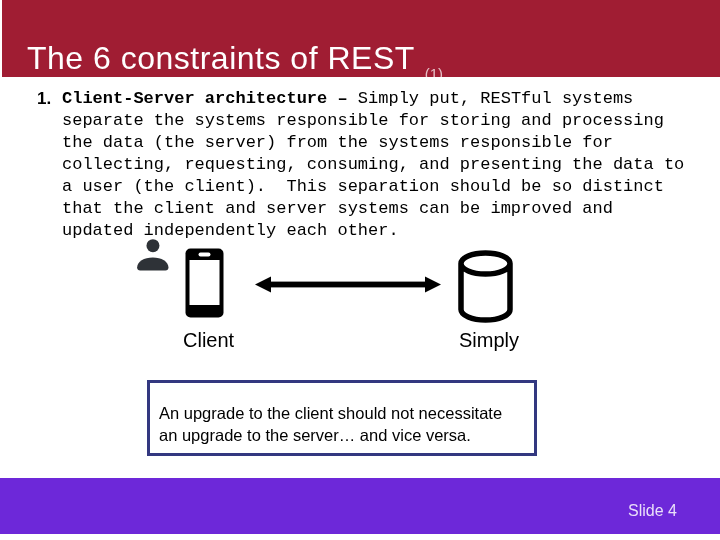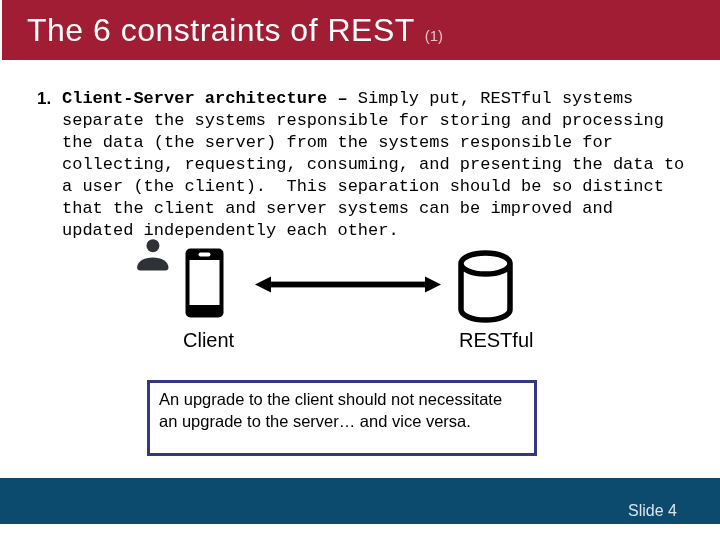--- a/index.html
+++ b/index.html
@@ -5,23 +5,23 @@
   html,body{margin:0;padding:0;}
   body{
     width:720px;height:540px;position:relative;overflow:hidden;
     background:#ffffff;
     font-family:"Liberation Sans","DejaVu Sans",sans-serif;
   }
   .slide{position:absolute;inset:0;background:#ffffff;}
 
   
   .title-band{
-    position:absolute;left:2px;top:0;right:0;height:60px;
+    position:absolute;left:2px;top:0;right:0;height:77px;
     background:#A01D33;
-    display:flex;align-items:center;
+    display:flex;align-items:flex-end;
   }
   .title-text{
     color:#ffffff;font-size:32px;letter-spacing:0.5px;
     margin-left:25px;white-space:nowrap;
   }
   .title-suffix{
     color:rgba(255,255,255,0.72);font-size:15px;margin-left:10px;
     position:relative;top:5px;
   }
 
@@ -47,28 +47,28 @@
   .diag-label{
     position:absolute;color:#000000;font-size:20px;white-space:nowrap;
   }
   .label-client{left:183px;top:329px;}
   .label-server{left:459px;top:329px;}
 
   
   .callout{
     position:absolute;left:147px;top:380px;width:390px;height:76px;
     box-sizing:border-box;border:3px solid #333880;background:#ffffff;
-    padding:5px 10px 0 9px;
+    padding:19px 10px 0 9px;
     color:#000000;font-size:16.5px;line-height:22px;
   }
 
   
   .bottom-band{
-    position:absolute;left:0;right:0;top:478px;height:46px;
-    background:#0c4a6e;
+    position:absolute;left:0;right:0;top:478px;height:56px;
+    background:#6d28d9;
   }
   .slide-number{
     position:absolute;right:43px;top:24px;
     color:rgba(255,255,255,0.85);font-size:16px;
   }
 </style>
 </head>
 <body>
 
 <div class="slide">
@@ -100,21 +100,21 @@
       <rect x="13" y="5.6" width="160" height="5.8" fill="#000000"></rect>
       <polygon points="0,8.5 16,0.5 16,16.5" fill="#000000"></polygon>
       <polygon points="186,8.5 170,0.5 170,16.5" fill="#000000"></polygon>
     </svg>
 
     <svg class="icon-db" viewBox="0 0 55 73">
       <path d="M3 13.5 A24.5 10.5 0 0 1 52 13.5 A24.5 10.5 0 0 1 3 13.5 M3 13.5 V59.5 A24.5 10.5 0 0 0 52 59.5 V13.5" fill="#ffffff" stroke="#000000" stroke-width="5.5"></path>
     </svg>
 
     <span class="diag-label label-client">Client</span>
-    <span class="diag-label label-server">RESTful</span>
+    <span class="diag-label label-server">Simply</span>
   </div>
 
   <div class="callout">
     <span>An upgrade to the client should not necessitate an upgrade to the server… and vice versa.</span>
   </div>
 
   <div class="bottom-band">
     <span class="slide-number">Slide 4</span>
   </div>
 

